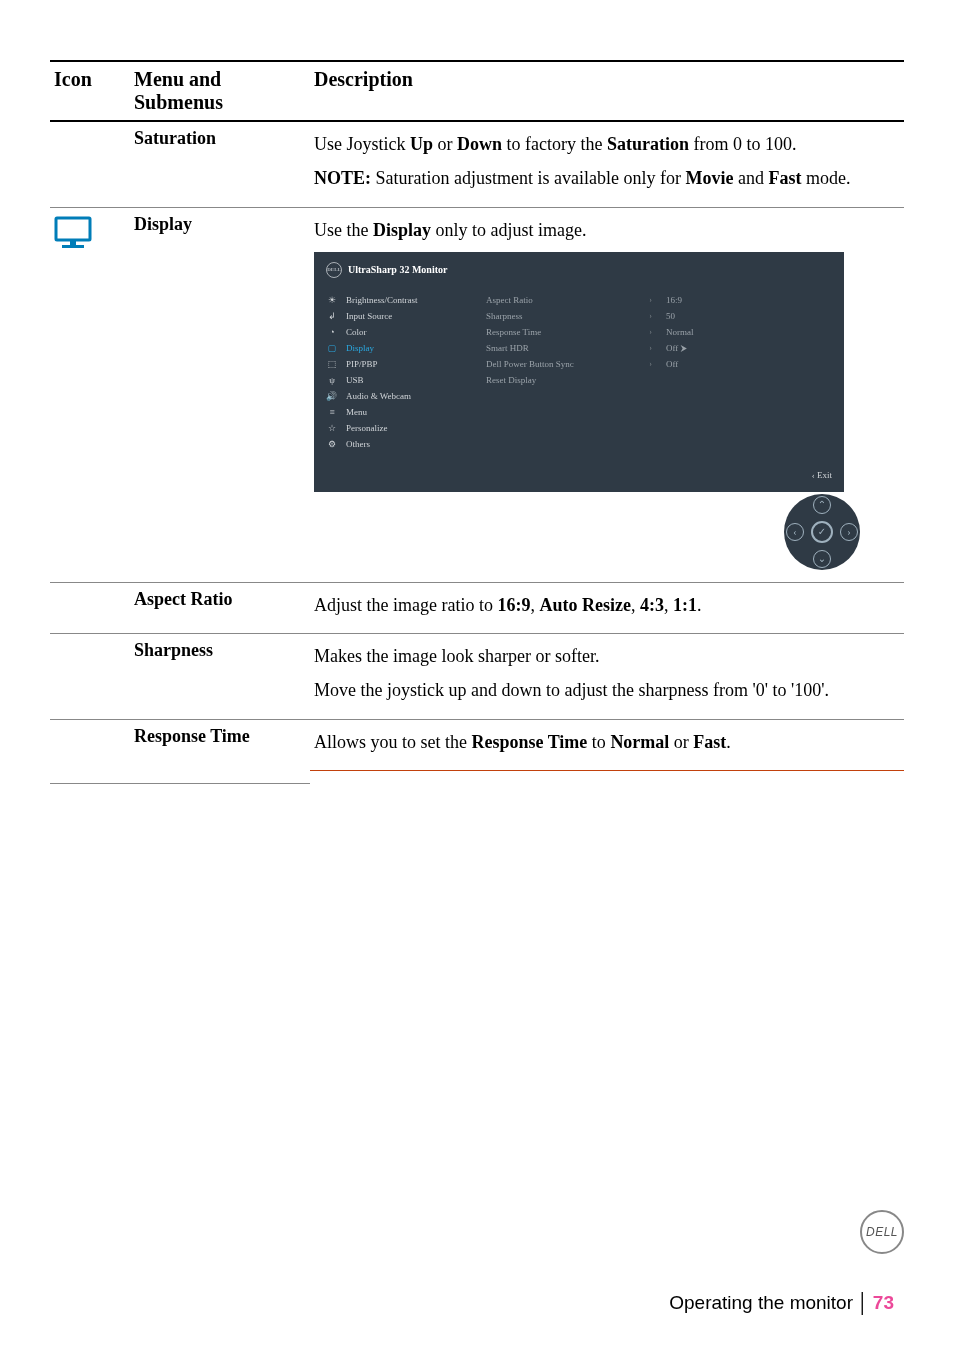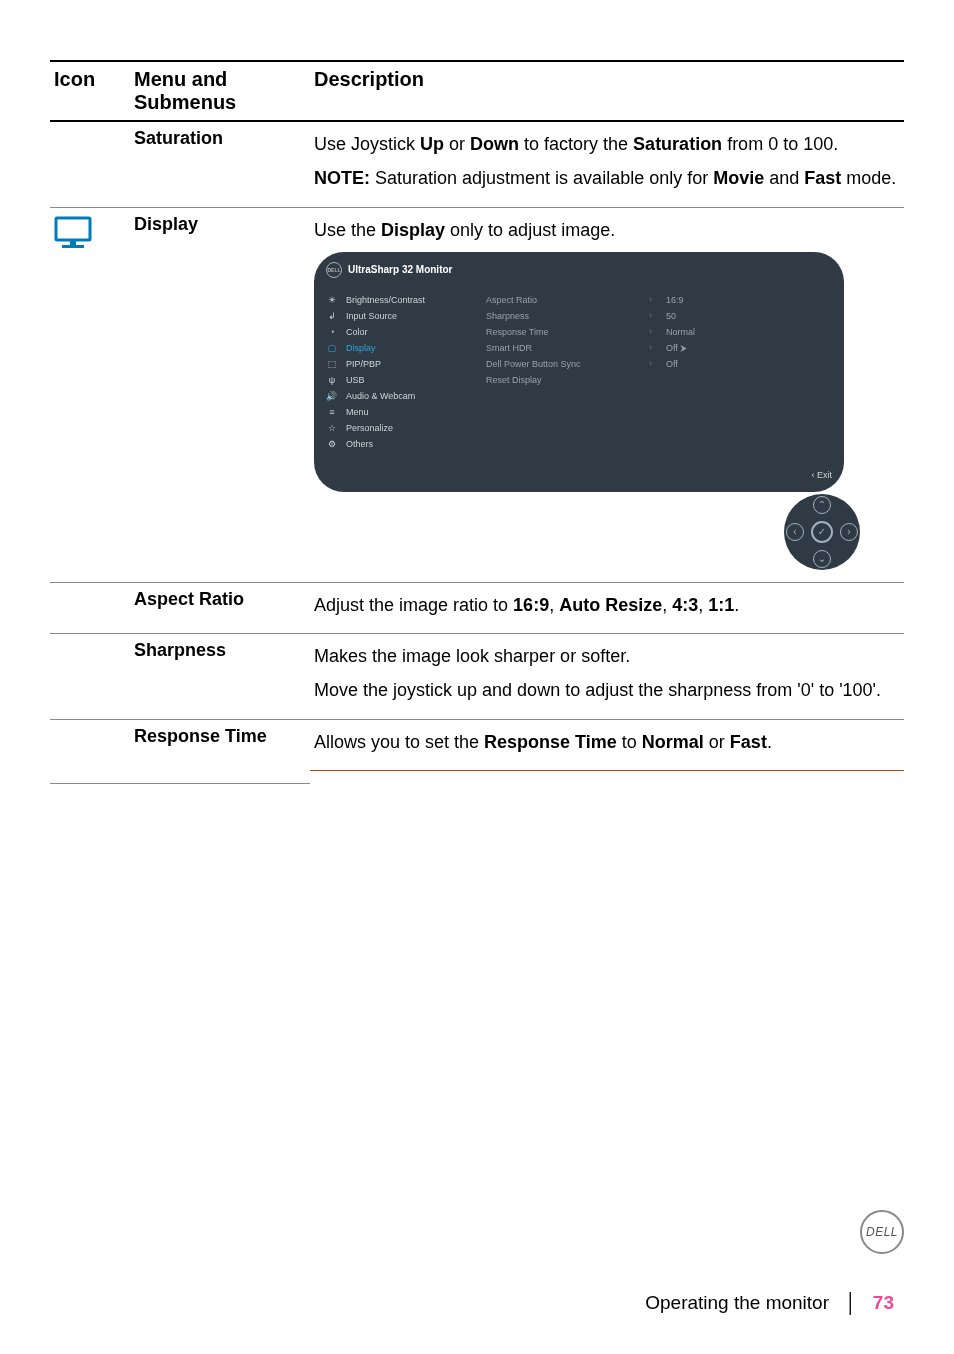--- a/index.html
+++ b/index.html
@@ -9,20 +9,21 @@
     width: 954px;
     height: 1354px;
     font-family: Arial, Helvetica, sans-serif;
     font-size: 18px;
     color: #000;
     background: #fff;
     position: relative;
   }
   .page {
     padding: 60px 50px 0 50px;
+    font-family: Liberation Serif, serif;
   }
   table.doc {
     border-collapse: collapse;
     width: 100%;
   }
   table.doc th, table.doc td {
     text-align: left;
     vertical-align: top;
     padding: 6px 4px;
   }
@@ -43,21 +44,20 @@
 
   
   .osd {
     width: 530px;
     background: #2f3a45;
     color: #cfd3d7;
     font-size: 9px;
     margin: 10px 0 6px 0;
     padding: 10px 12px 12px 12px;
     position: relative;
-    border-radius: 30px;
   }
   .osd-title {
     color: #fff;
     font-weight: bold;
     font-size: 10px;
     display: flex;
     align-items: center;
     gap: 6px;
     margin-bottom: 14px;
   }
@@ -135,21 +135,21 @@
     top: 2px;
   }
 
   .footer {
     position: absolute;
     bottom: 40px;
     left: 0; right: 0;
     display: flex;
     align-items: flex-end;
     justify-content: flex-end;
-    gap: 16px;
+    gap: 4px;
     padding: 0 60px;
     font-size: 19px;
   }
   .footer .sep { color: #000; font-weight: bold; }
   .footer .pg { font-weight: bold; color: #ec4899; }
   .dell-logo-footer {
     position: absolute;
     bottom: 100px;
     right: 50px;
     width: 44px; height: 44px;

